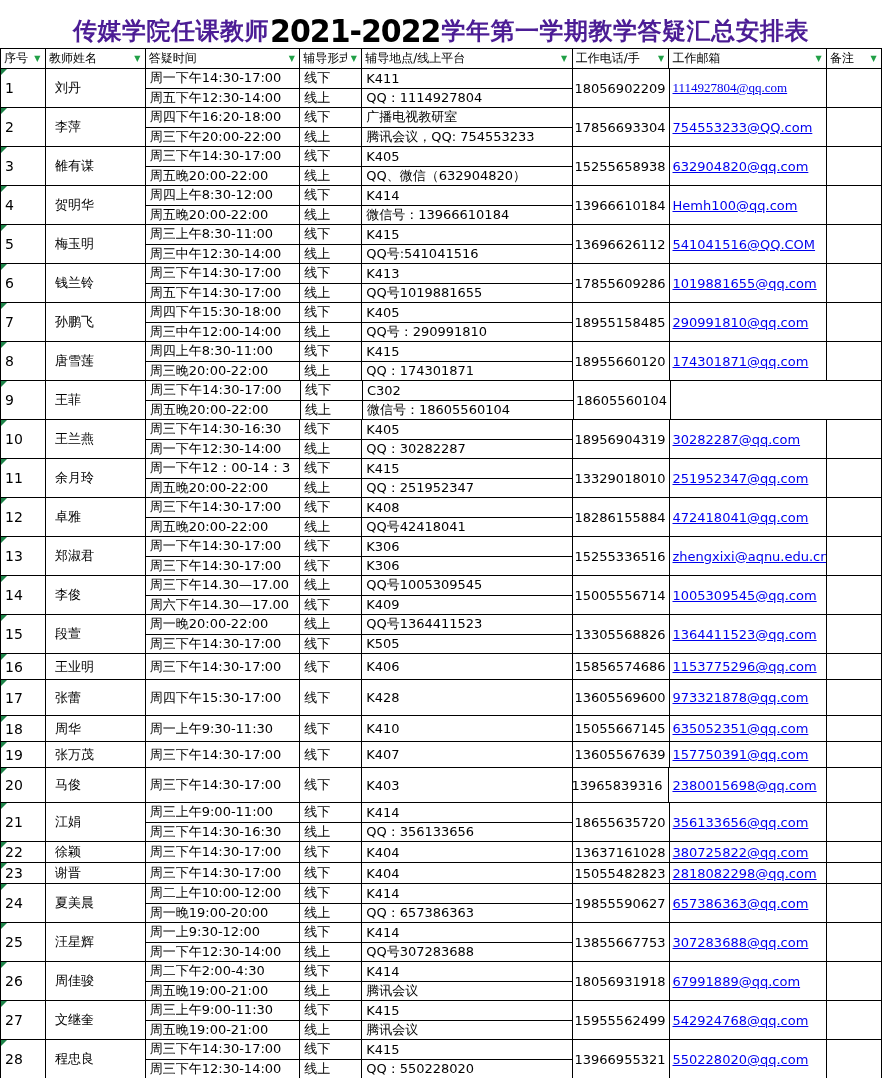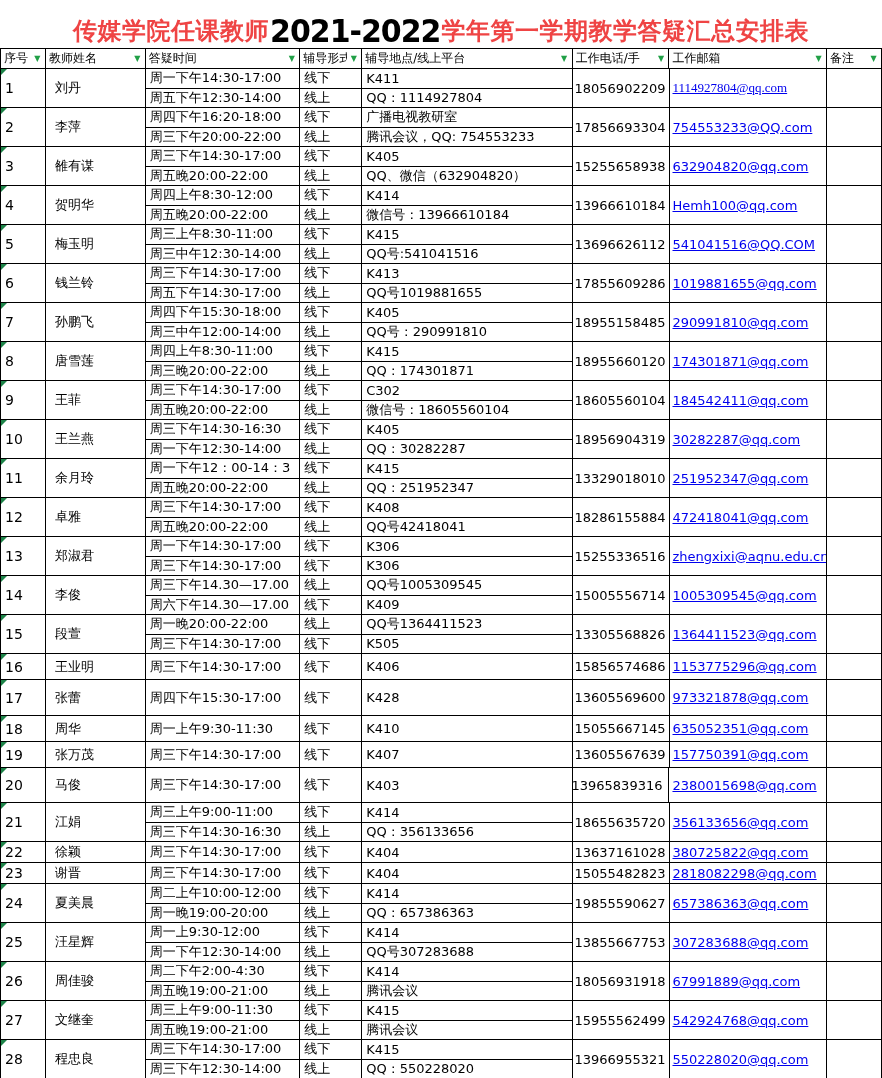--- a/index.html
+++ b/index.html
@@ -1,20 +1,20 @@
 <!DOCTYPE html>
 <html><head>
 <meta charset="utf-8">
 <style>
   html,body{margin:0;padding:0;background:#fff;}
   .page{position:relative;width:882px;height:1078px;background:#fff;overflow:hidden;
         font-family:"DejaVu Sans","Liberation Sans",sans-serif;}
   
   .title-row{height:48px;display:flex;align-items:flex-end;justify-content:center;padding-bottom:1px;box-sizing:border-box;}
-  .t-cn{font-family:"DejaVu Serif","Liberation Serif",serif;font-weight:bold;font-size:24px;color:#ef4444;letter-spacing:0.5px;}
+  .t-cn{font-family:"DejaVu Serif","Liberation Serif",serif;font-weight:bold;font-size:24px;color:#4c1d95;letter-spacing:0.5px;}
   .t-year{font-family:"DejaVu Sans","Liberation Sans",sans-serif;font-weight:900;font-size:30px;color:#000;
           letter-spacing:-1px;line-height:1;transform:scaleY(1.05);margin:0 1px;}
   
   .table{width:882px;box-sizing:border-box;border-left:1px solid #000;border-top:1px solid #000;border-right:1px solid #000;}
   .trow{display:flex;border-bottom:1px solid #000;box-sizing:border-box;background:#fff;}
   .cell{border-right:1px solid #000;box-sizing:border-box;overflow:hidden;position:relative;background:#fff;}
   .cell:last-child{border-right:none;}
   
   .header{height:20px;}
   .hcell{display:flex;align-items:center;font-size:12px;color:#000;padding:0 14px 0 3px;white-space:nowrap;}
@@ -428,23 +428,20 @@
             <div class="sub">
               <span>C302</span>
             </div>
             <div class="sub divided">
               <span>微信号：18605560104</span>
             </div>
           </div>
           <div class="cell c-phone" style="width: 97px;">
             <span>18605560104</span>
           </div>
-          <div class="cell c-email" style="width: 158px;">
-            <a href="#">184542411@qq.com</a>
-          </div>
           <div class="cell c-remark" style="width: 54px;"><span></span></div>
         </div>
         <div class="trow drow" style="height: 39px;">
           <div class="cell c-num" style="width: 45px;">
             <span class="tri"></span>
             <span>10</span>
           </div>
           <div class="cell c-name" style="width: 100px;">
             <span>王兰燕</span>
           </div>

